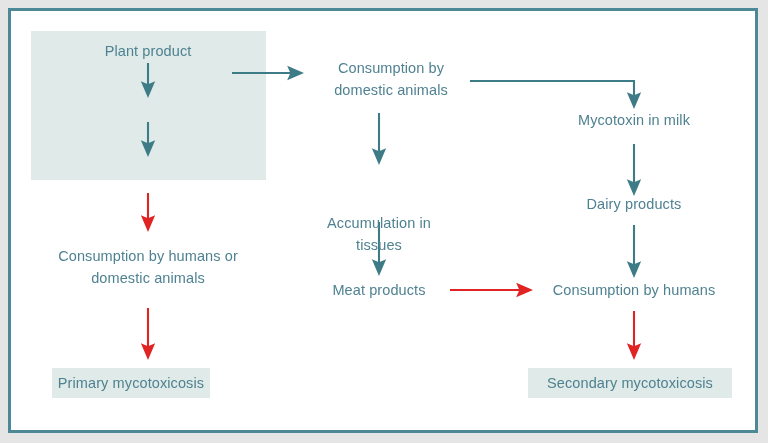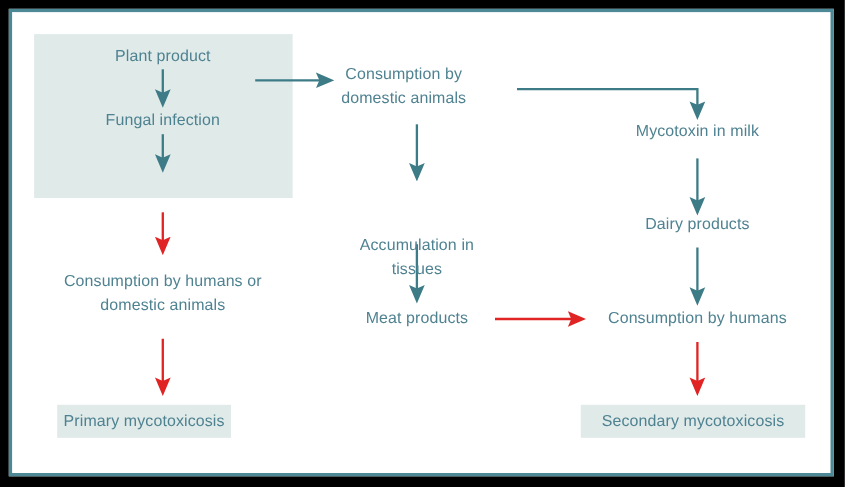--- a/index.html
+++ b/index.html
@@ -10,21 +10,21 @@
   body {
     width: 768px;
     height: 443px;
     font-family: "Liberation Sans", sans-serif;
     overflow: hidden;
   }
   #diagram-root {
     position: relative;
     width: 768px;
     height: 443px;
-    background: #000000;
+    background: #e5e5e5;
   }
   .frame {
     position: absolute;
     left: 8px;
     top: 8px;
     width: 750px;
     height: 425px;
     border: 3px solid #4c8895;
     box-sizing: border-box;
     background: #ffffff;
@@ -90,29 +90,28 @@
     <g stroke="#e02424" stroke-width="2.1" fill="none">
       <line x1="148" y1="193" x2="148" y2="224" marker-end="url(#arrow-red)"></line>
       <line x1="148" y1="308" x2="148" y2="352" marker-end="url(#arrow-red)"></line>
       <line x1="450" y1="290" x2="525" y2="290" marker-end="url(#arrow-red)"></line>
       <line x1="634" y1="311" x2="634" y2="352" marker-end="url(#arrow-red)"></line>
     </g>
   </svg>
 
   <div class="node" style="left:48px; top:38px; width:200px; height:26px;">Plant product</div>
 
-  <div class="node" style="left:48px; top:97px; width:200px; height:26px;">Fungal infection</div>
 
 
   <div class="node" style="left:20px; top:243px; width:256px; height:48px;">Consumption by humans or
 domestic animals</div>
 
   <div class="node boxed" style="left:52px; top:368px; width:158px; height:30px;">Primary mycotoxicosis</div>
 
-  <div class="node" style="left:284px; top:55px; width:166px; height:48px;">Consumption by
+  <div class="node" style="left:308px; top:55px; width:166px; height:48px;">Consumption by
 domestic animals</div>
 
   <div class="node" style="left:302px; top:162px; width:154px; height:48px;margin-top:48px;">Accumulation in
 tissues</div>
 
   <div class="node" style="left:306px; top:277px; width:146px; height:26px;">Meat products</div>
 
   <div class="node" style="left:548px; top:107px; width:172px; height:26px;">Mycotoxin in milk</div>
 
   <div class="node" style="left:556px; top:191px; width:156px; height:26px;">Dairy products</div>

